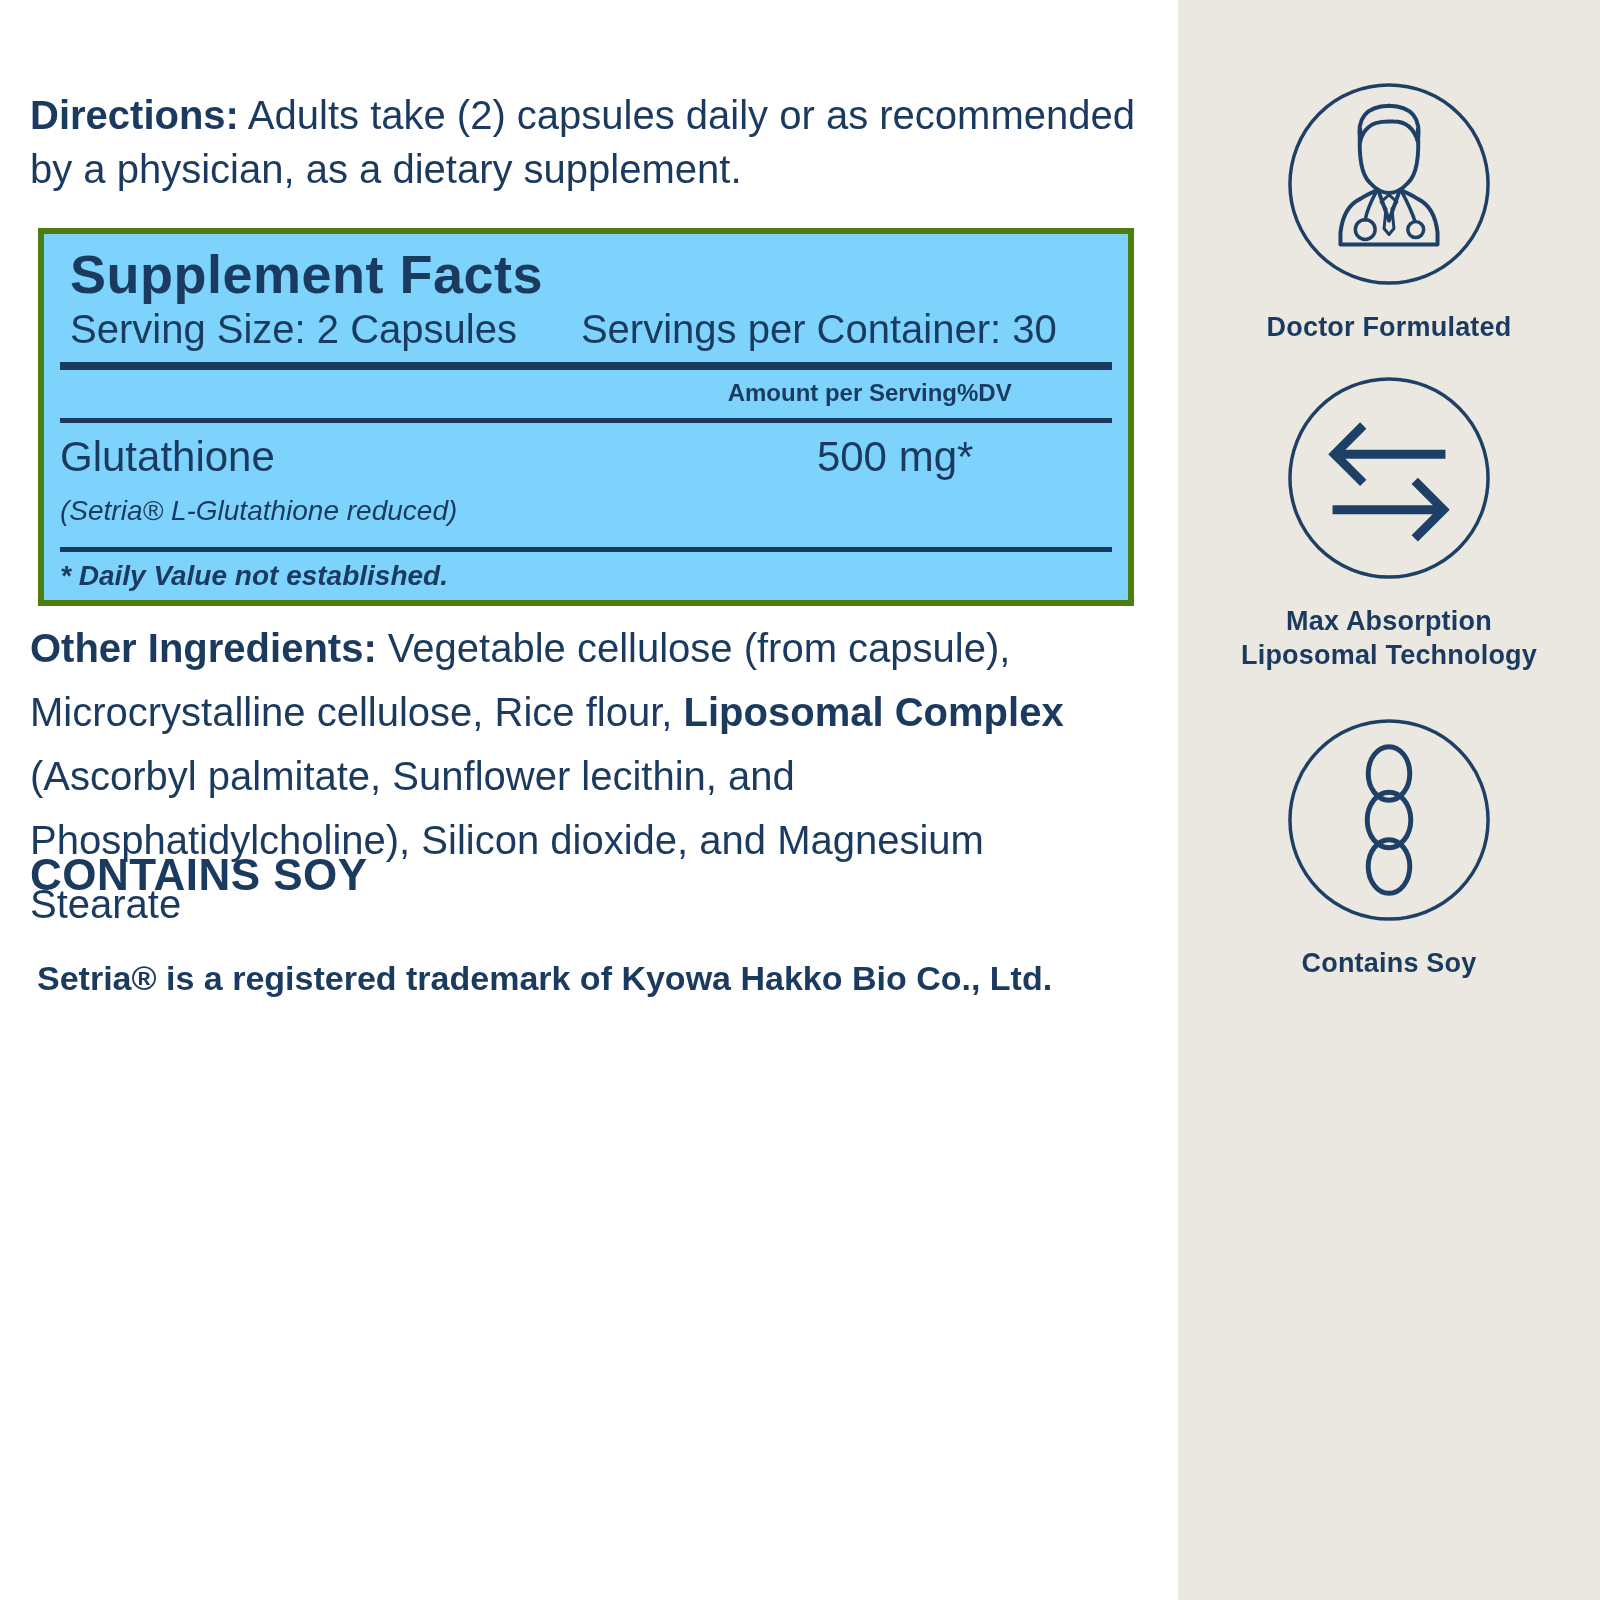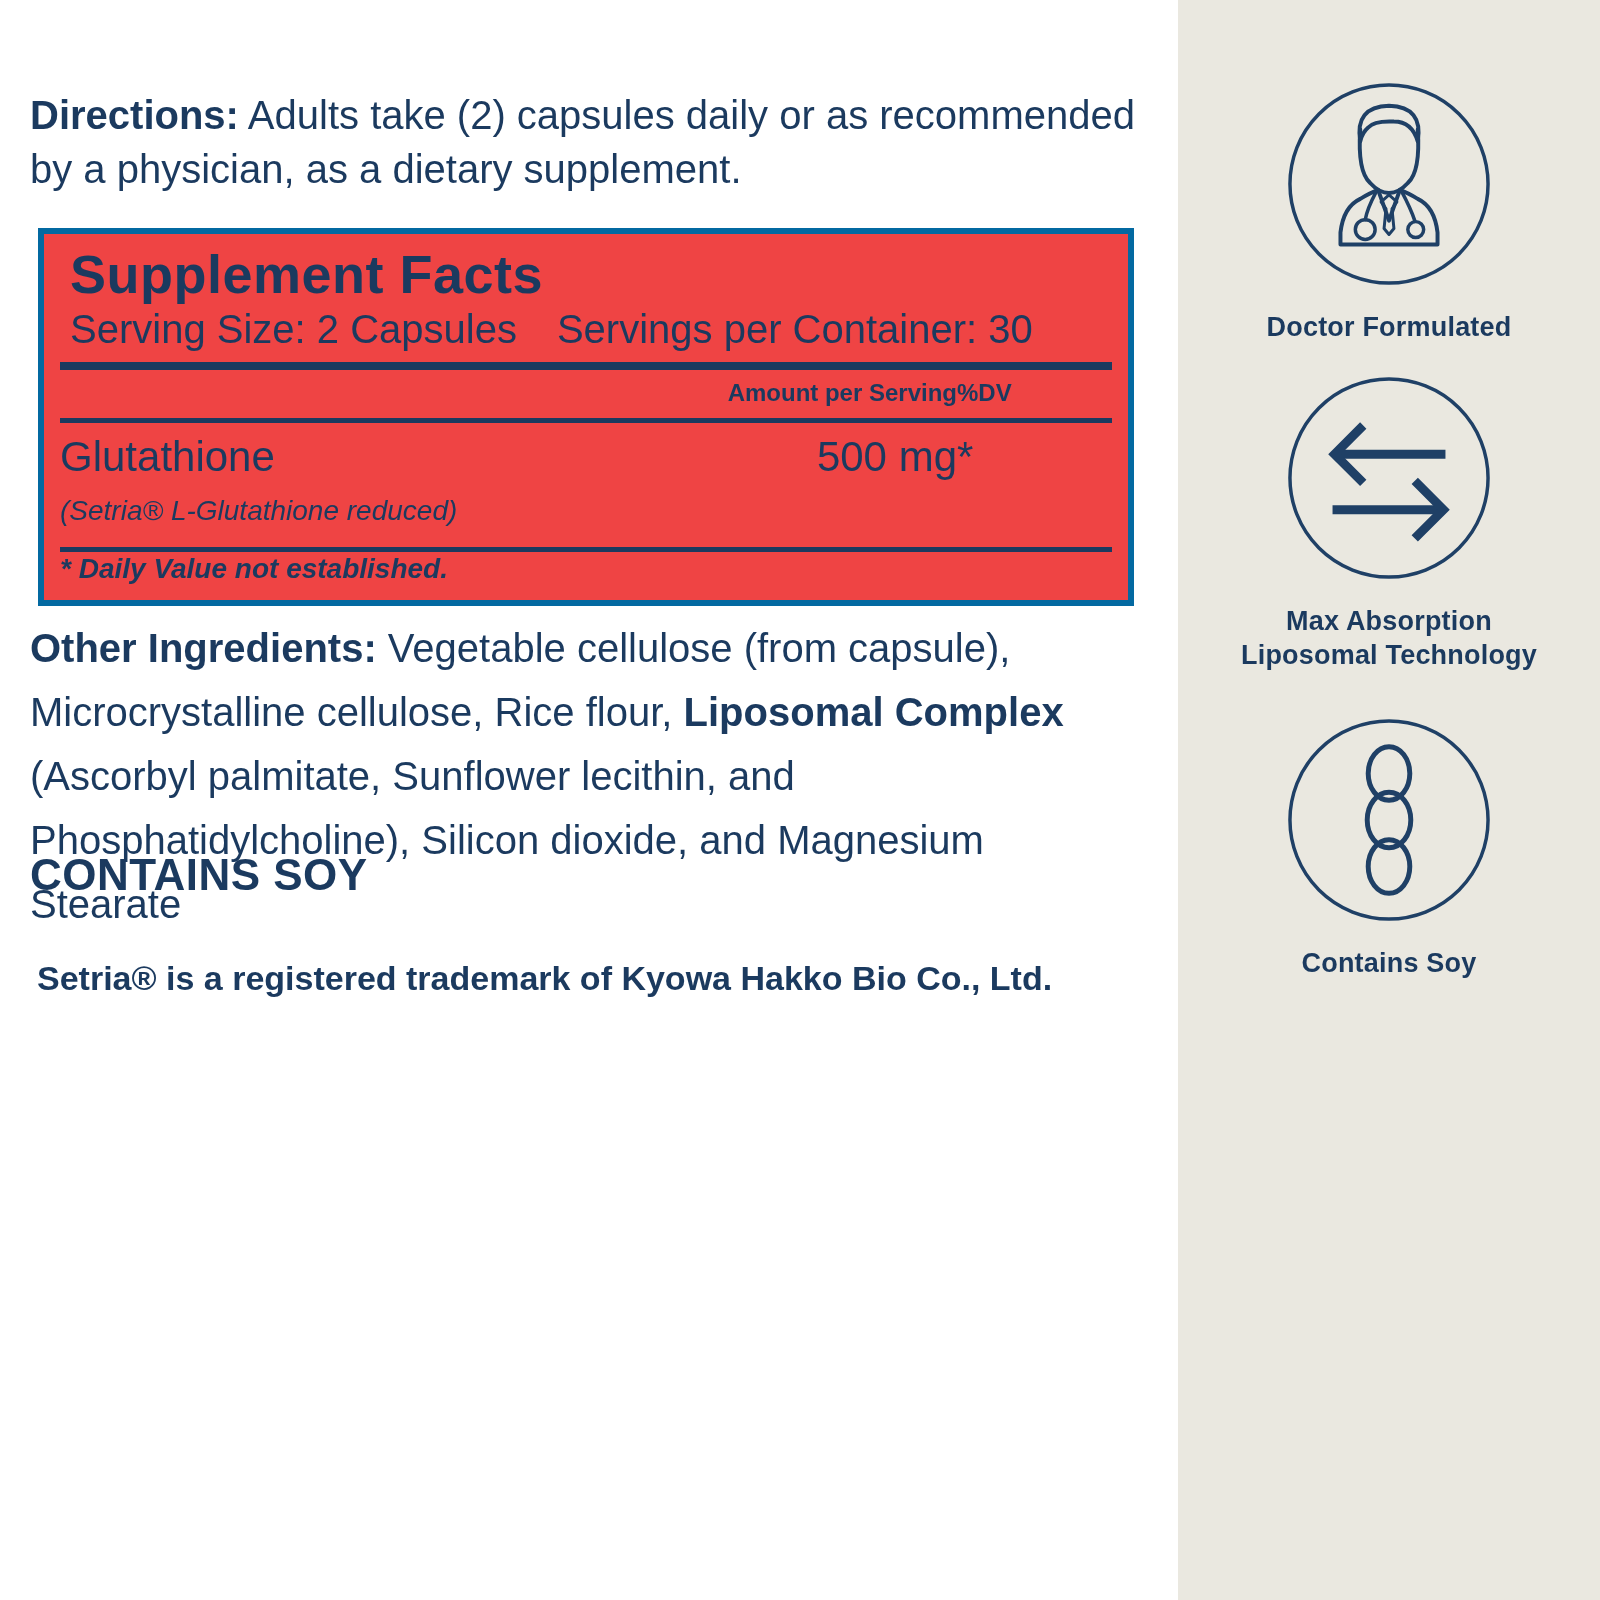--- a/index.html
+++ b/index.html
@@ -15,44 +15,44 @@
 
   
   .directions{
     position:absolute;left:30px;top:88px;width:1110px;
     font-size:40px;line-height:54px;margin:0;font-weight:400;
   }
   .directions b{font-weight:700;text-align:center;}
 
   .sf-box{
     position:absolute;left:38px;top:228px;width:1096px;height:378px;
-    border:6px solid #0369a1;box-sizing:border-box;
-    padding:0 16px;overflow:hidden;background:#ef4444;
+    border:6px solid #4d7c0f;box-sizing:border-box;
+    padding:0 16px;overflow:hidden;background:#7dd3fc;
   }
   .sf-title{
     font-size:54px;font-weight:800;letter-spacing:.5px;
     margin:10px 0 0 10px;line-height:1.12;
   }
   .serving-row{
-    display:flex;gap:40px;margin:2px 0 10px 10px;
+    display:flex;gap:64px;margin:2px 0 10px 10px;
     font-size:40px;line-height:46px;font-weight:400;
   }
   .bar{background:#1B3A5F;width:100%;}
   .bar.thick{height:8px;}
   .bar.thin{height:5px;}
   .sf-grid{display:grid;grid-template-columns:1fr max-content 155px;align-items:baseline;}
   .sf-grid.header{padding:9px 0 11px 0;font-weight:700;font-size:24px;}
   .sf-grid.nutrient{padding-top:10px;font-weight:400;font-size:42px;}
   .sf-grid .amount{text-align:right;}
   .sf-grid .dv{text-align:left;}
   .sf-detail{
     font-size:28px;font-style:italic;font-weight:400;
     margin:8px 0 14px 0;line-height:44px;
   }
-  .sf-footnotes{}
+  .sf-footnotes{margin-top:7px;}
   .sf-footnote{
     font-size:28px;font-weight:700;font-style:italic;line-height:34px;
   }
 
   .ingredients{
     position:absolute;left:30px;top:616px;width:1115px;
     font-size:40px;line-height:64px;margin:0;font-weight:400;
   }
   .ingredients b{font-weight:700;}
 

